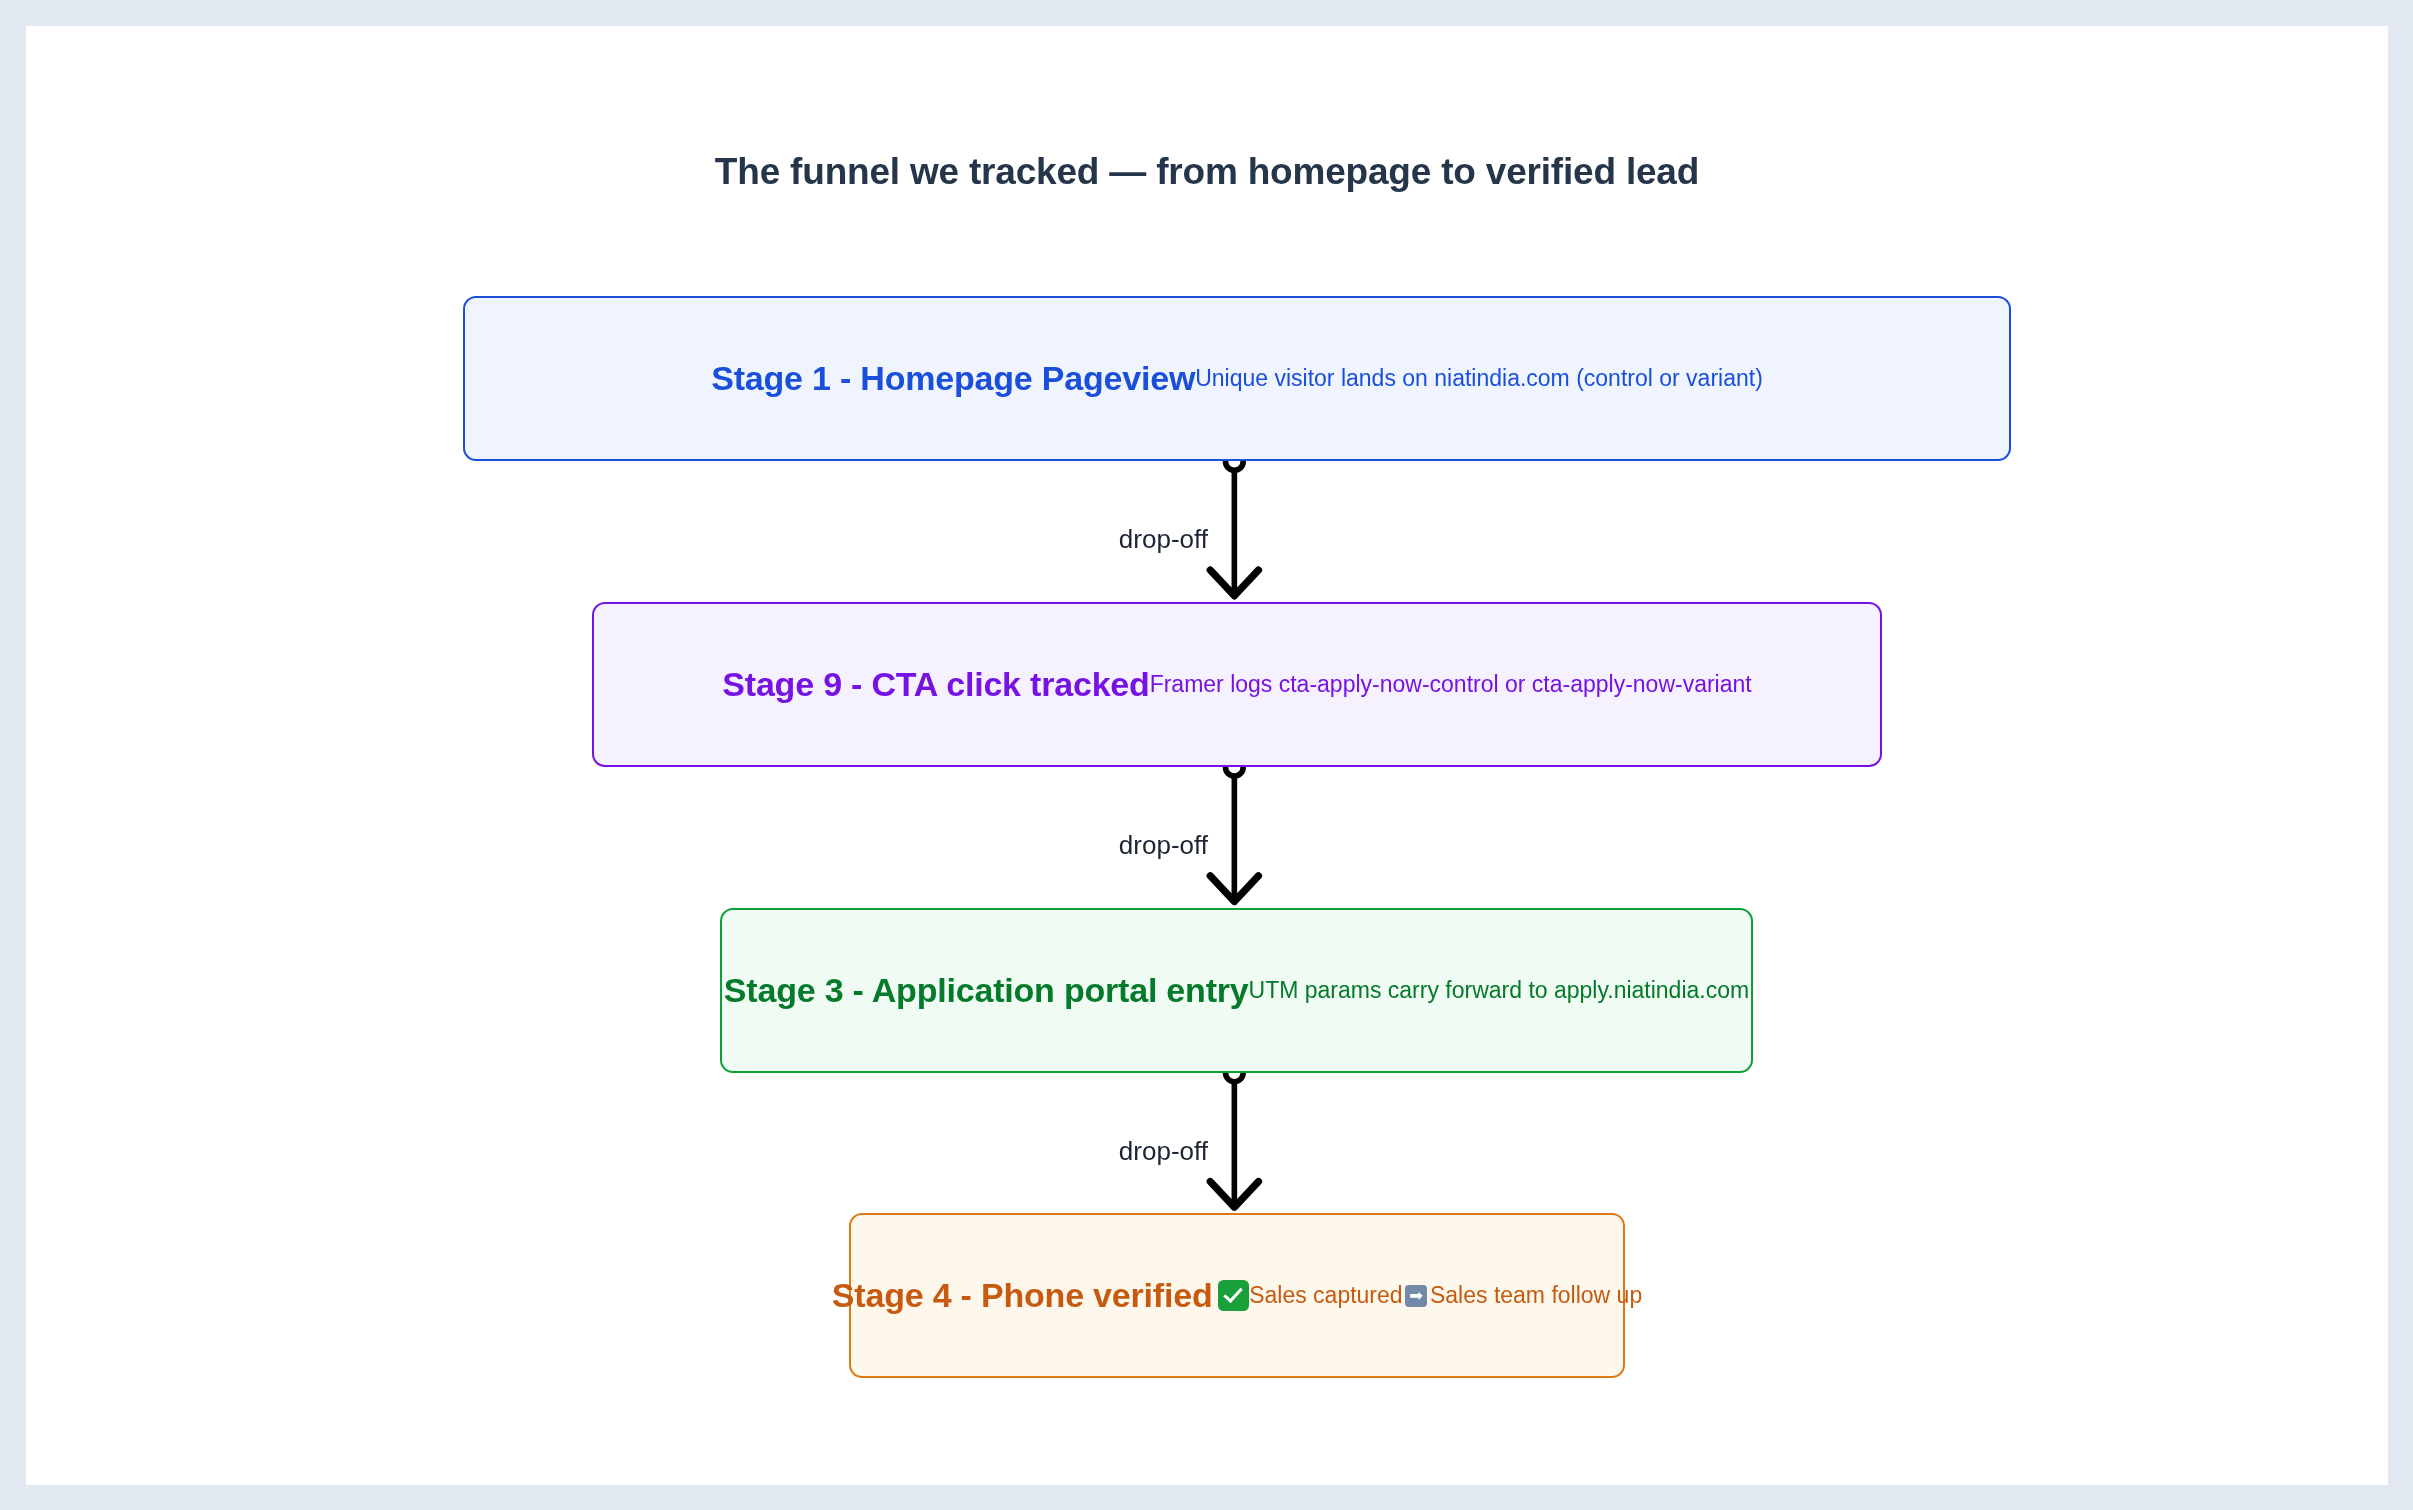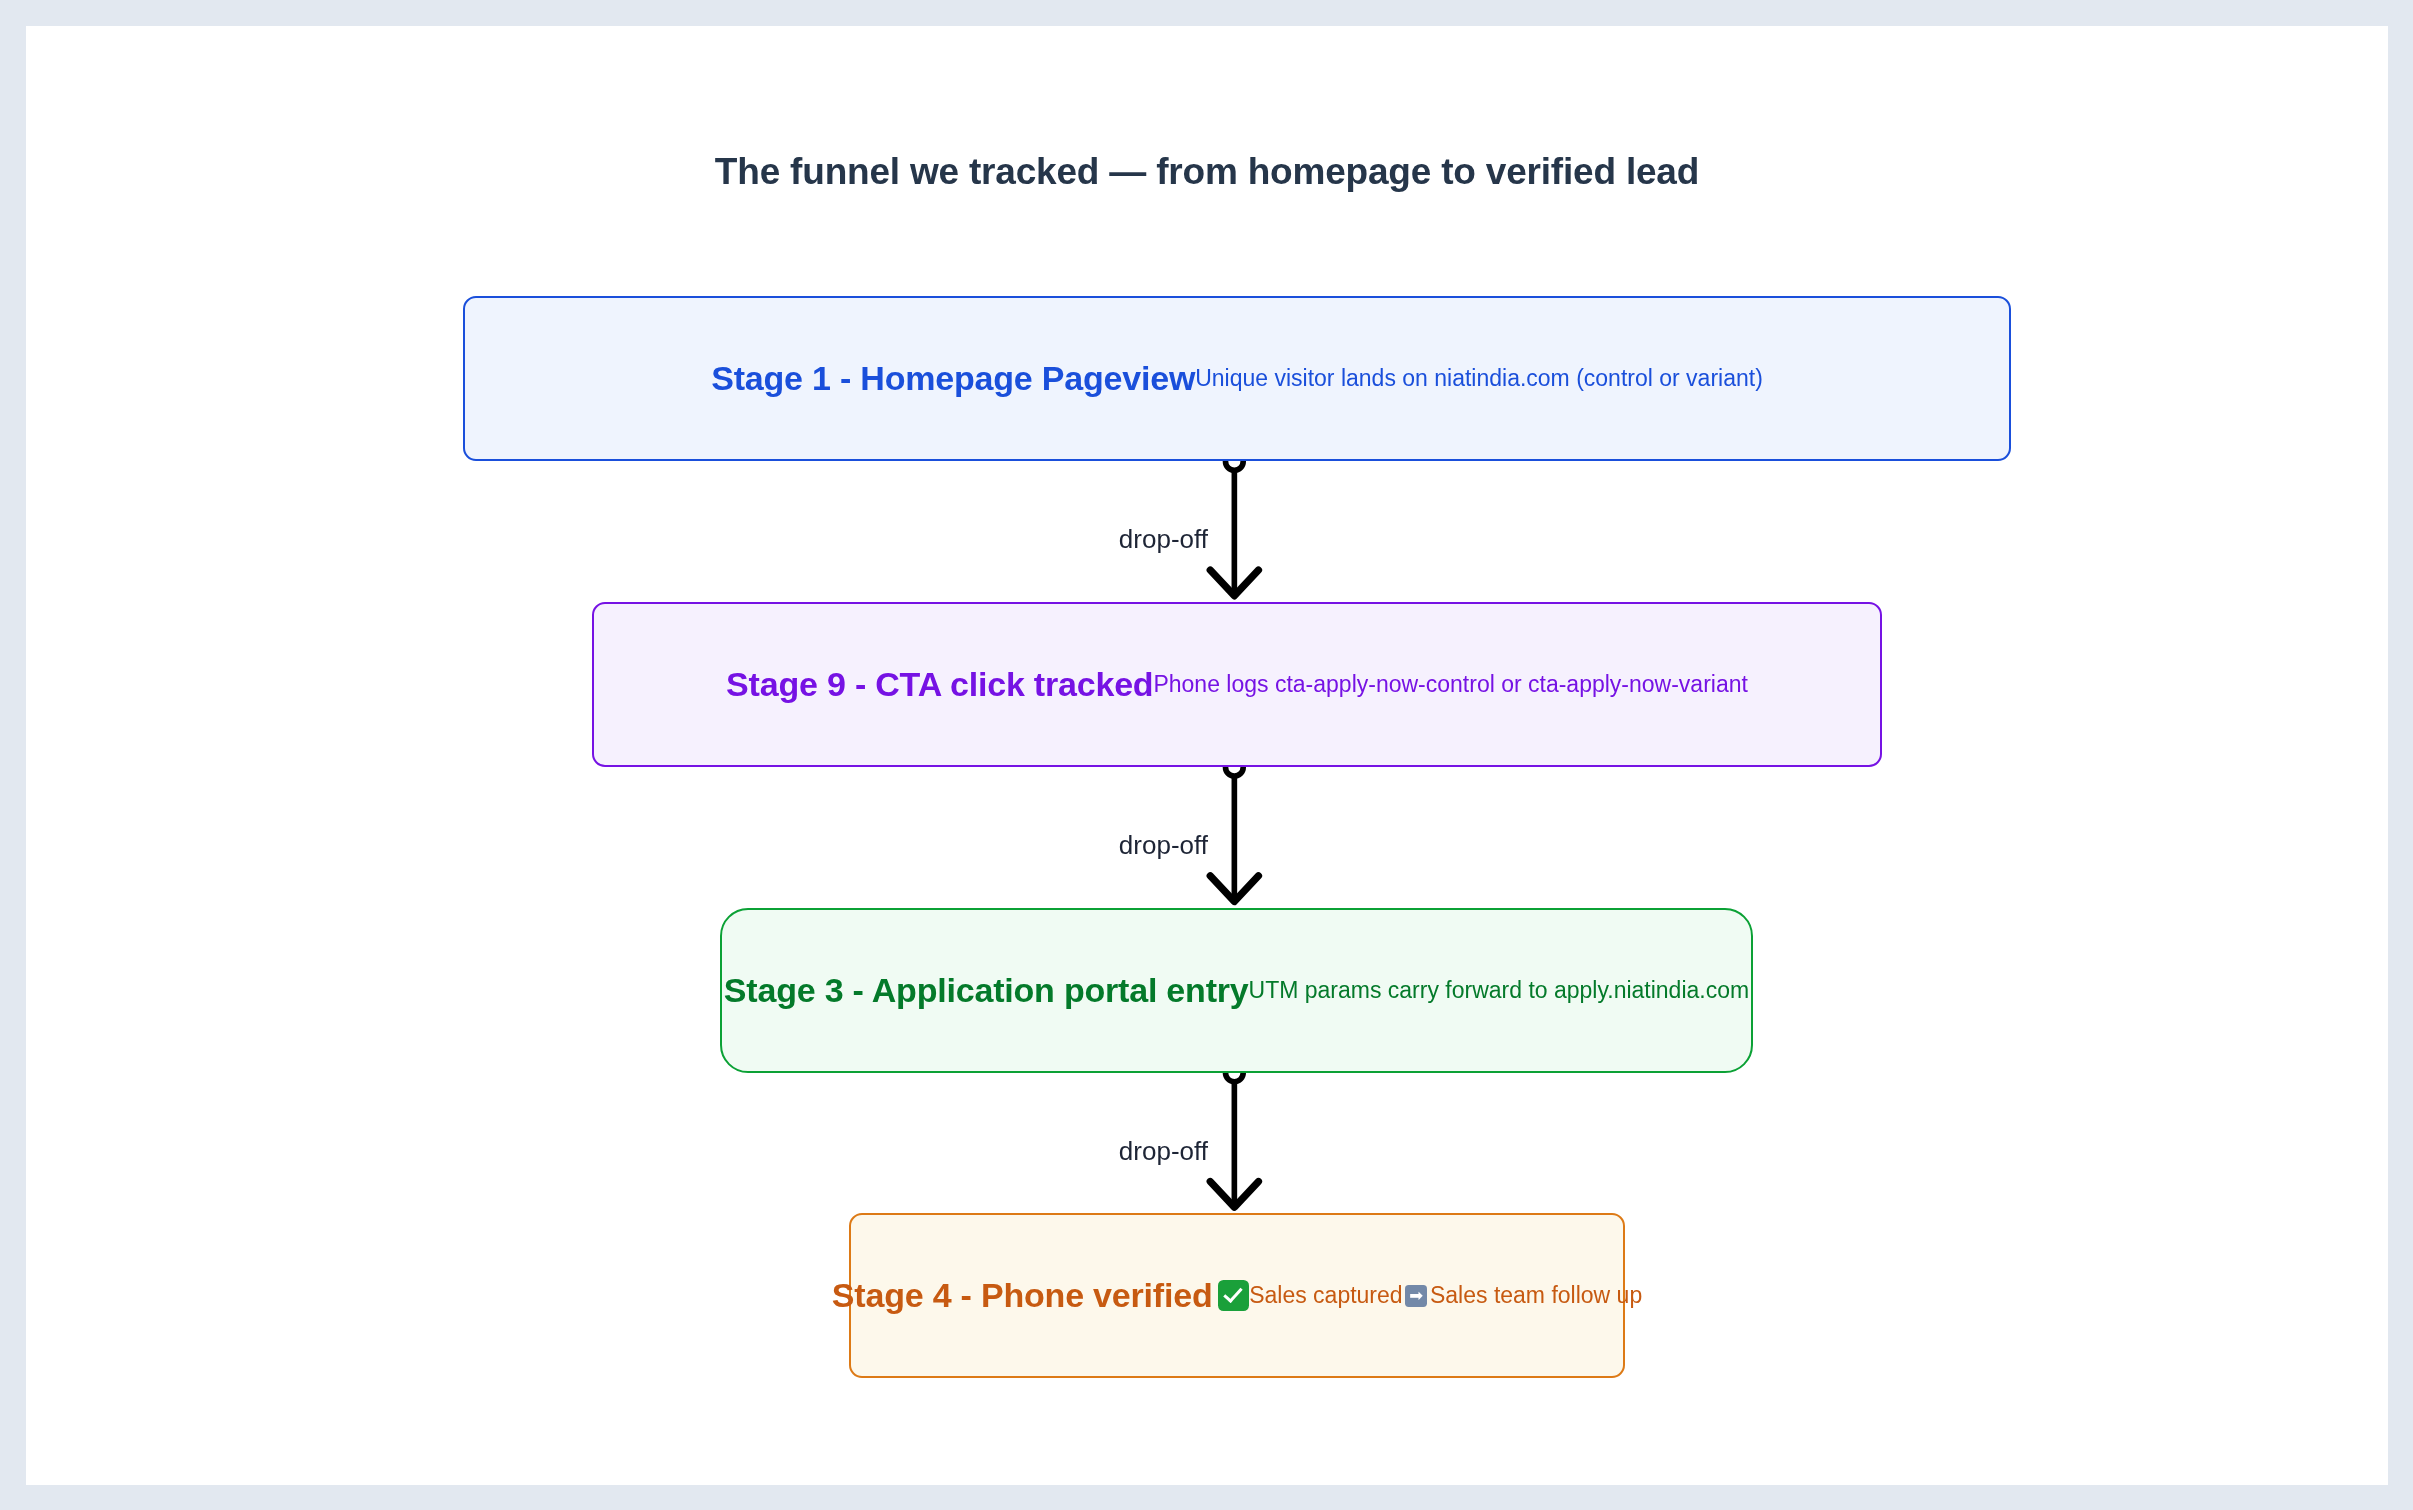--- a/index.html
+++ b/index.html
@@ -80,21 +80,21 @@
   #node-stage-1 .node-title, #node-stage-1 .node-sub { color: #1a4fdb; }
 
   #node-stage-2 {
     left: 566px;  top: 576px;  width: 1290px; height: 165px;
     background: #f6f1fe;  border-color: #7612e4;
   }
   #node-stage-2 .node-title, #node-stage-2 .node-sub { color: #7612e4; }
 
   #node-stage-3 {
     left: 694px;  top: 882px; width: 1033px; height: 165px;
-    background: #f0fbf3;  border-color: #0ba135; border-radius: 28px;
+    background: #f0fbf3;  border-color: #0ba135;
   }
   #node-stage-3 .node-title, #node-stage-3 .node-sub { color: #047a2a; }
 
   #node-stage-4 {
     left: 823px; top: 1187px; width: 776px;  height: 165px;
     background: #fdf8eb;  border-color: #dd7a16;
   }
   #node-stage-4 .node-title, #node-stage-4 .node-sub { color: #c75a11; }
 
   .edge-layer {
@@ -195,21 +195,21 @@
       <div class="edge-label" id="edge-label-2">drop-off</div>
       <div class="edge-label" id="edge-label-3">drop-off</div>
 
       <div class="node" id="node-stage-1">
         <div class="node-title">Stage 1 - Homepage Pageview</div>
         <div class="node-sub">Unique visitor lands on niatindia.com (control or variant)</div>
       </div>
 
       <div class="node" id="node-stage-2">
         <div class="node-title">Stage 9 - CTA click tracked</div>
-        <div class="node-sub">Phone logs cta-apply-now-control or cta-apply-now-variant</div>
+        <div class="node-sub">Framer logs cta-apply-now-control or cta-apply-now-variant</div>
       </div>
 
       <div class="node" id="node-stage-3">
         <div class="node-title">Stage 3 - Application portal entry</div>
         <div class="node-sub">UTM params carry forward to apply.niatindia.com</div>
       </div>
 
       <div class="node" id="node-stage-4">
         <div class="node-title">
           <span>Stage 4 - Phone verified</span><span class="emoji-check"></span>

